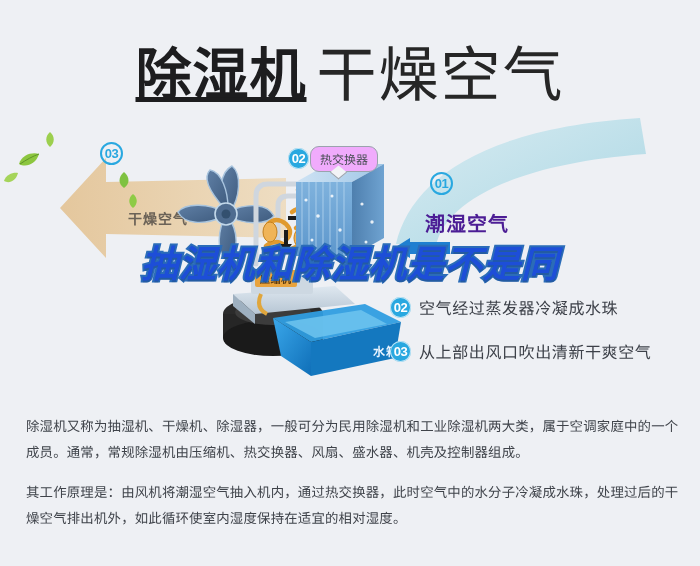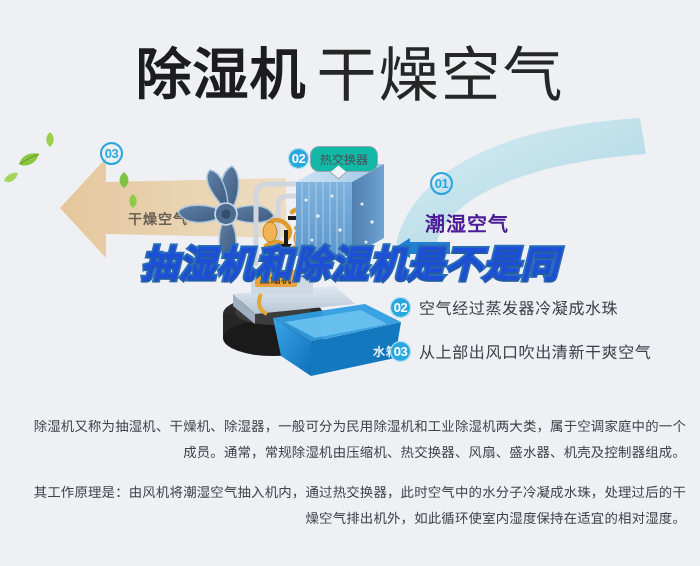--- a/index.html
+++ b/index.html
@@ -13,21 +13,21 @@
   }
   .page{position:relative;width:700px;height:566px;background:#eef0f4;}
 
   
   .title-wrap{
     position:absolute;left:0;top:26px;width:700px;
     text-align:center;white-space:nowrap;
   }
   .title-bold{
     font-size:56px;font-weight:700;color:#1d1d1f;
-    letter-spacing:1px;vertical-align:middle;
+    letter-spacing:1px;vertical-align:middle;text-decoration:underline;
   }
   .title-light{
     font-size:60px;font-weight:400;color:#262626;
     letter-spacing:2px;vertical-align:middle;margin-left:10px;
   }
 
   
   .diagram{position:absolute;left:0;top:120px;width:700px;height:290px;}
 
   
@@ -55,21 +55,21 @@
   .badge.hollow{
     background:transparent;color:#29a8e0;
     border:2px solid #29a8e0;box-shadow:none;
     width:19px;height:19px;
   }
 
   
   .bubble{
     position:absolute;left:310px;top:26px;
     padding:3px 9px 4px;border:1.4px solid #9aa3ad;border-radius:9px;
-    background:#14b8a6;font-size:12px;color:#4a4f57;white-space:nowrap;
+    background:#f0abfc;font-size:12px;color:#4a4f57;white-space:nowrap;
   }
   .bubble:after{
     content:"";position:absolute;left:22px;bottom:-7px;
     width:10px;height:10px;background:#f2f3f6;
     border-right:1.4px solid #9aa3ad;border-bottom:1.4px solid #9aa3ad;
     transform:rotate(45deg) skew(-6deg,-6deg);
   }
 
   
   .fan{position:absolute;left:168px;top:38px;width:120px;height:110px;}
@@ -117,21 +117,21 @@
     font-size:37px;font-weight:700;font-style:italic;
     color:#1d4ed8;letter-spacing:1px;line-height:44px;
     -webkit-text-stroke:4px #2b6cb8;
     paint-order:stroke fill;
     text-shadow:
       0 2px 0 rgba(20,60,120,.35);
   }
 
   
   .body-copy{
-    position:absolute;left:26px;top:414px;width:660px;text-align:right;
+    position:absolute;left:26px;top:414px;width:660px;
   }
   .para{
     font-size:13.4px;line-height:26px;color:#3f434a;
     letter-spacing:.2px;margin:0 0 14px 0;
   }
 </style>
 </head>
 <body>
 
 <div class="page">

